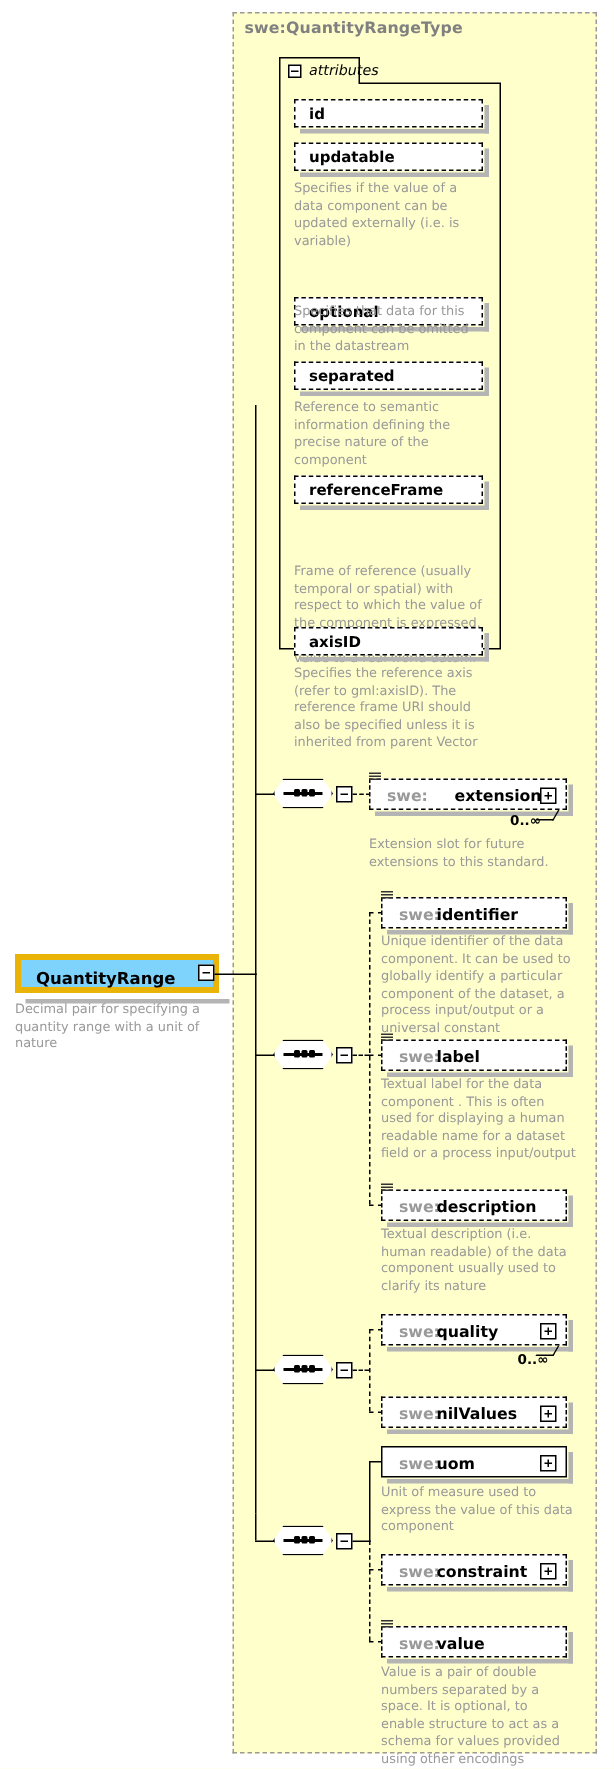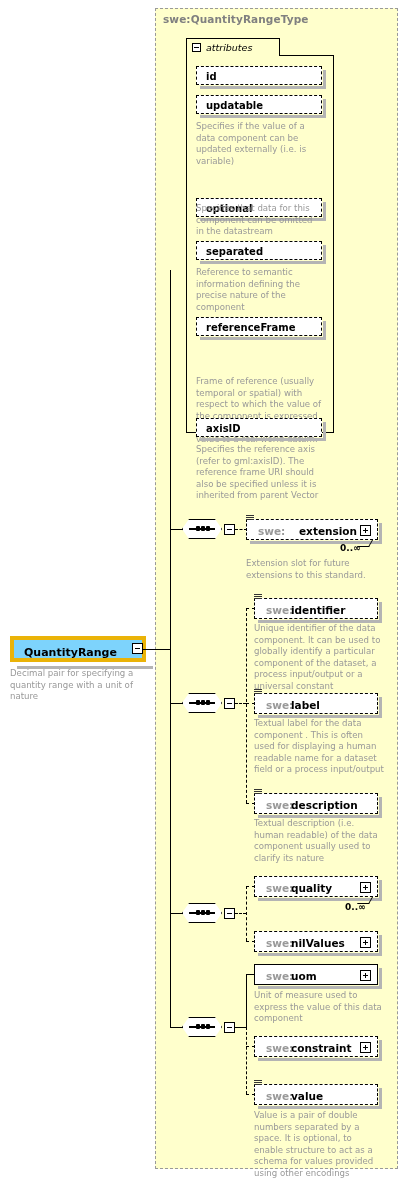--- a/index.html
+++ b/index.html
@@ -44,21 +44,21 @@
   }
 
   
   .hline{background:#000000;height:1px;}
   .vline{background:#000000;width:1px;}
   .dh{border-top:1px dashed #000;height:0;}
   .dv{border-left:1px dashed #000;width:0;}
 
   
   #attr-tab{
-    left:186px;top:38px;width:94px;height:18px;
+    left:186px;top:38px;width:54px;height:18px;
     background:#ffffcc;border:1px solid #000;border-bottom:none;box-sizing:border-box;
   }
   #attr-tab .sq{
     position:absolute;left:5px;top:4px;width:9px;height:9px;
     background:#fff;border:1px solid #000;box-sizing:border-box;
   }
   #attr-tab .sq:before{
     content:"";position:absolute;left:1px;top:3px;width:5px;height:1px;background:#000;
   }
   #attr-tab .t{
@@ -225,21 +225,21 @@
 
 <div class="abs el opt" style="left:246px;top:519px;width:132px;">
   <div class="sh" style="width:132px;"></div>
   <div class="shr" style="left:132px;"></div>
   <div class="docmark">
       <i></i>
       <i></i>
       <i></i>
     </div>
   <div class="pre">swe:</div>
-  <div class="nm" style="left:52px;">extension</div>
+  <div class="nm" style="left:28px;padding-left:28px;">extension</div>
   <div class="plus" style="right:6px;"></div>
   <div class="tail" style="left:112px;top:20px;"></div>
 </div>
 <div class="abs occ" style="left:340px;top:543px;">0..∞</div>
 <div class="abs desc" style="left:246px;top:558px;width:132px;">Extension slot for future extensions to this standard.</div>
 
 <div class="abs seq" style="left:182px;top:693px;">
   <div class="hshadow"></div>
   <div class="hexa"></div>
   <div class="bar"></div>

